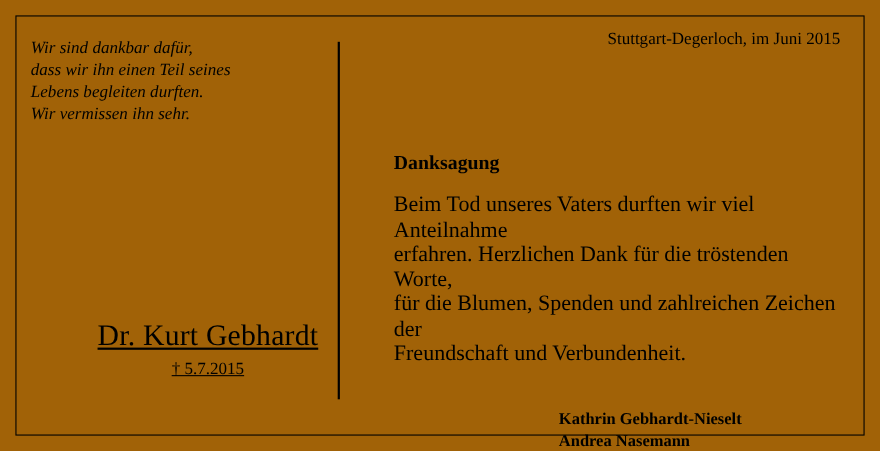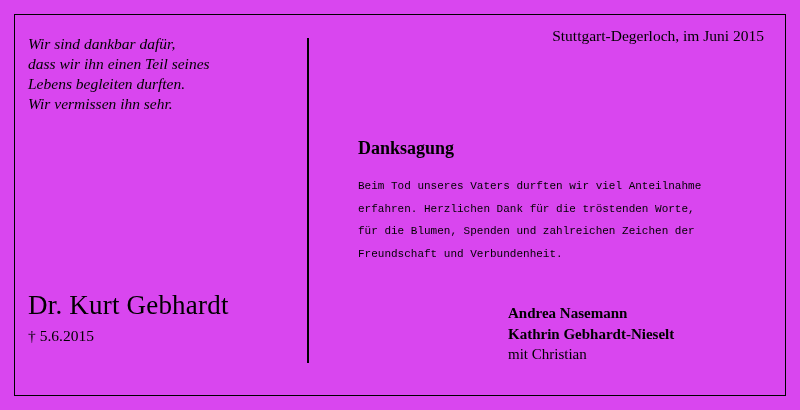--- a/index.html
+++ b/index.html
@@ -12,21 +12,21 @@
     height: 410px;
     font-family: "Liberation Serif", serif;
     color: #000000;
     overflow: hidden;
   }
   .notice {
     position: relative;
     box-sizing: border-box;
     width: 800px;
     height: 410px;
-    background: #d946ef;
+    background: #a16207;
     padding: 14px;
   }
   .frame {
     position: absolute;
     left: 14px;
     top: 14px;
     right: 14px;
     bottom: 14px;
     border: 1px solid #000000;
     box-sizing: border-box;
@@ -56,23 +56,25 @@
   }
   .epitaph {
     font-style: italic;
     font-size: 15.5px;
     line-height: 20px;
     color: #000;
     white-space: pre-line;
   }
   .deceased-block {
     position: absolute;
-    left: 0;
+    left: 18px;
     top: 255px;
     width: 286px;
+    text-align: center;
+    text-decoration: underline;
   }
   .deceased-name {
     font-size: 27px;
     line-height: 32px;
     letter-spacing: 0.2px;
   }
   .death-date {
     font-size: 15.5px;
     line-height: 22px;
     margin-top: 4px;
@@ -91,27 +93,26 @@
     line-height: 20px;
   }
   .heading {
     font-size: 18px;
     font-weight: bold;
     margin-top: 91px;
     padding-left: 28px;
     line-height: 22px;
   }
   .body-text {
-    font-size: 11px;
+    font-size: 20px;
     line-height: 22.5px;
     margin-top: 16px;
     padding-left: 28px;
     padding-right: 4px;
     white-space: pre-line;
-    font-family: Liberation Mono, monospace;
   }
   .signers {
     margin-top: 38px;
     padding-left: 178px;
     font-size: 15px;
     line-height: 20.5px;
   }
   .signers .name {
     font-weight: bold;
   }
@@ -129,32 +130,32 @@
 
     <div class="divider"></div>
 
     <div class="left-col">
       <div class="epitaph">Wir sind dankbar dafür,
 dass wir ihn einen Teil seines
 Lebens begleiten durften.
 Wir vermissen ihn sehr.</div>
       <div class="deceased-block">
         <div class="deceased-name">Dr. Kurt Gebhardt</div>
-        <div class="death-date">† 5.6.2015</div>
+        <div class="death-date">† 5.7.2015</div>
       </div>
     </div>
 
     <div class="right-col">
       <div class="place-date">Stuttgart-Degerloch, im Juni 2015</div>
       <div class="heading">Danksagung</div>
       <div class="body-text">Beim Tod unseres Vaters durften wir viel Anteilnahme
 erfahren. Herzlichen Dank für die tröstenden Worte,
 für die Blumen, Spenden und zahlreichen Zeichen der
 Freundschaft und Verbundenheit.</div>
       <div class="signers">
+        <div class="name">Kathrin Gebhardt-Nieselt</div>
         <div class="name">Andrea Nasemann</div>
-        <div class="name">Kathrin Gebhardt-Nieselt</div>
         <div class="closing">mit Christian</div>
       </div>
     </div>
 
   </div>
 </div>
 
 </body></html>

